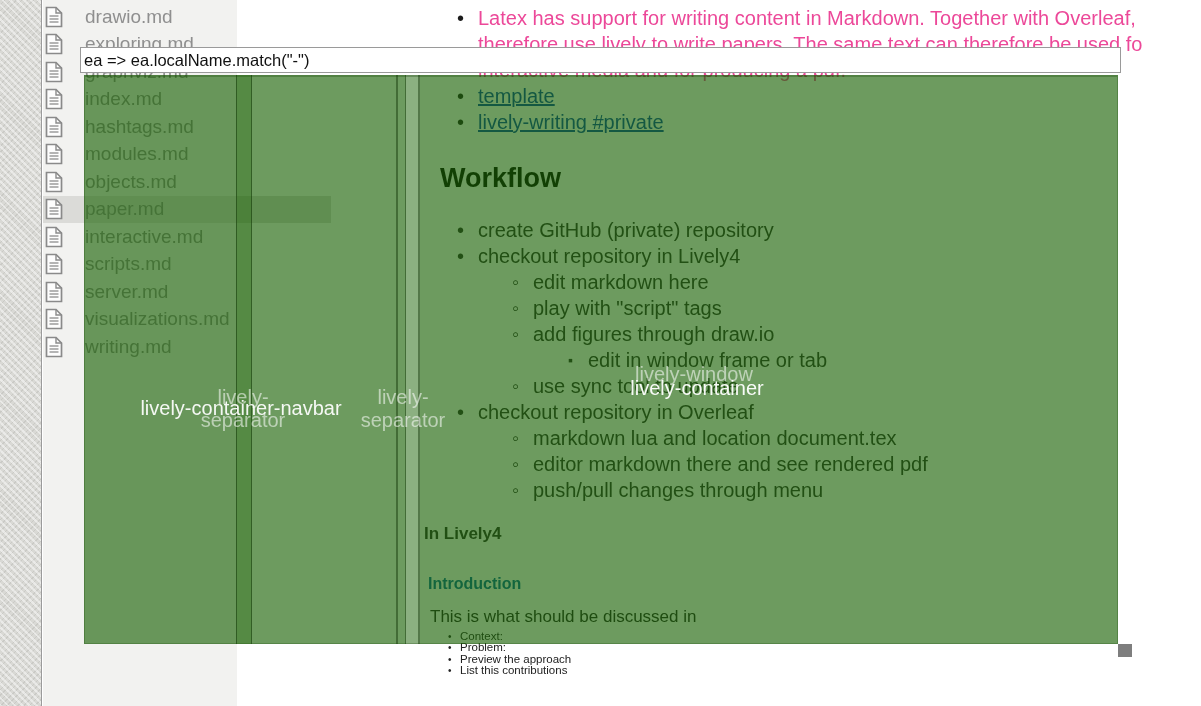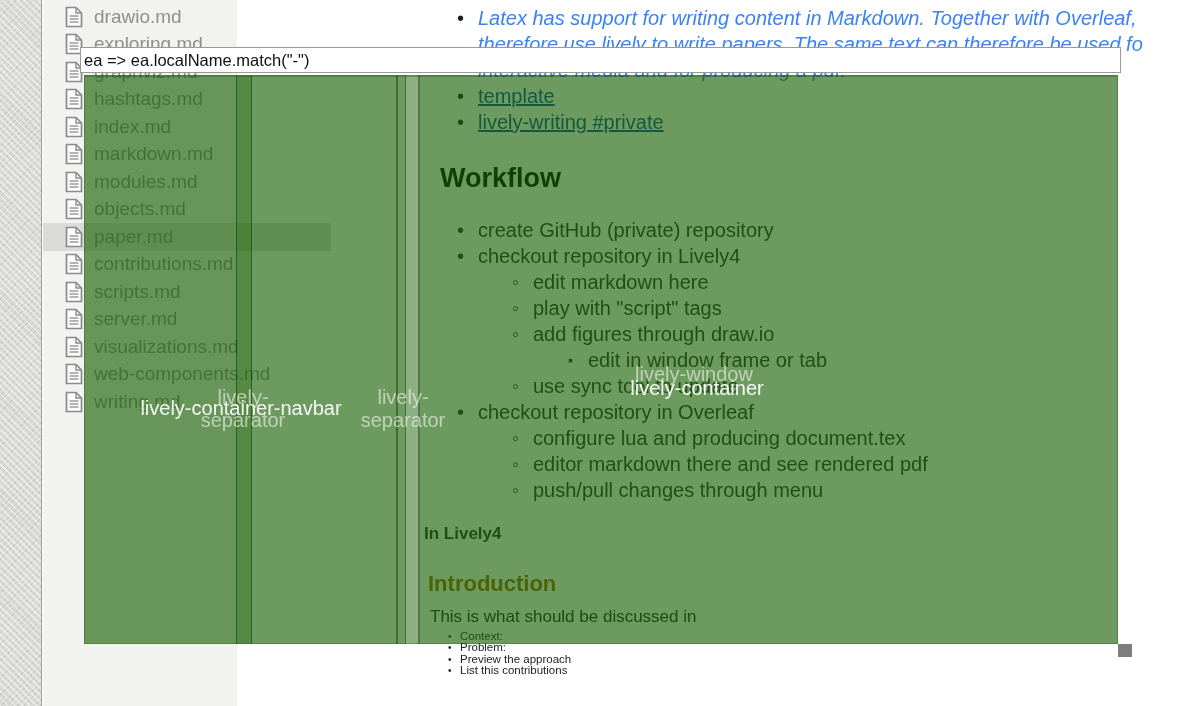--- a/index.html
+++ b/index.html
@@ -23,51 +23,51 @@
   }
 
   
   #nav-column {
     position:absolute; left:43px; top:0; width:194px; height:706px;
     background:#f2f2f0; z-index:1;
   }
   #file-list { position:absolute; left:43px; top:3px; width:292px; z-index:2; }
   .file-item {
     height:27.5px; display:flex; align-items:center;
-    padding-left:22px; gap:11px; width:288px;
+    padding-left:2px; gap:22px; width:288px;
     font-size:19px; color:#8f8f8f; white-space:nowrap;
   }
   .file-item.selected { background:#dbdbd8; }
   .file-icon { flex:0 0 auto; display:block; }
 
   
   #content {
     position:absolute; left:424px; top:0; width:777px; height:706px;
     overflow:hidden; color:#2b2b2b; font-size:20px; line-height:26px; z-index:1;
   }
   .intro-list { margin:5px 0 0 0; }
   .intro-item { position:relative; padding-left:54px; }
   .intro-item::before { content:"•"; position:absolute; left:33px; top:0; color:#1b1b1b; }
-  .intro-line { white-space:nowrap; color:#3b82f6;font-style:italic; }
+  .intro-line { white-space:nowrap; color:#ec4899; }
   .link-item { position:relative; padding-left:54px; height:26px; white-space:nowrap; }
   .link-item::before { content:"•"; position:absolute; left:33px; top:0; color:#1b1b1b; }
   a.doc-link { color:#0645ad; text-decoration:underline; cursor:pointer; }
 
   #wf-heading { margin:26px 0 0 16px; font-size:27px; line-height:34px; font-weight:bold; color:#000000; }
   #workflow-list { margin-top:22px; }
   .wf-item { position:relative; height:26px; white-space:nowrap; }
   .wf-item.lvl1 { padding-left:54px; }
   .wf-item.lvl2 { padding-left:109px; }
   .wf-item.lvl3 { padding-left:164px; }
   .wf-item.lvl1::before { content:"•"; position:absolute; left:33px; }
   .wf-item.lvl2::before { content:"◦"; position:absolute; left:88px; }
   .wf-item.lvl3::before { content:"▪"; position:absolute; left:144px; font-size:14px; }
 
   #section-heading { margin:17px 0 0 0; font-size:17px; line-height:28px; font-weight:bold; color:#2a2a2a; }
-  #sub-heading { margin:24px 0 8px 4px; font-size:22px; line-height:24px; font-weight:bold; color:#a16207; }
+  #sub-heading { margin:24px 0 8px 4px; font-size:16px; line-height:24px; font-weight:bold; color:#0369a1; }
 
   #discussion-lead { margin:14px 0 0 6px; font-size:17px; line-height:13px; color:#222; }
   #discussion-list { margin-top:8px; }
   .disc-item { position:relative; padding-left:36px; font-size:11.5px; line-height:11.3px; height:11.3px; color:#222; white-space:nowrap; }
   .disc-item::before { content:"•"; position:absolute; left:24px; font-size:10px; }
 
   
   #filter-input {
     position:absolute; left:80px; top:47px; width:1041px; height:26px;
     border:1px solid #9a9a9a; background:#ffffff;
@@ -142,44 +142,36 @@
       <path d="M4.5 10 h9 M4.5 13 h9 M4.5 16 h9" fill="none" stroke="#9c9c9c" stroke-width="1.3"></path>
     </svg>
     <span>graphviz.md</span>
   </div>
     <div class="file-item">
     <svg class="file-icon" width="18" height="22" viewBox="0 0 18 22">
       <path d="M1.5 1.5 h9.5 l5.5 5.5 v13.5 h-15 z" fill="#fdfdfd" stroke="#8a8a8a" stroke-width="1.7"></path>
       <path d="M11 1.5 v5.5 h5.5" fill="none" stroke="#8a8a8a" stroke-width="1.4"></path>
       <path d="M4.5 10 h9 M4.5 13 h9 M4.5 16 h9" fill="none" stroke="#9c9c9c" stroke-width="1.3"></path>
     </svg>
+    <span>index.md</span>
+  </div>
+    <div class="file-item">
+    <svg class="file-icon" width="18" height="22" viewBox="0 0 18 22">
+      <path d="M1.5 1.5 h9.5 l5.5 5.5 v13.5 h-15 z" fill="#fdfdfd" stroke="#8a8a8a" stroke-width="1.7"></path>
+      <path d="M11 1.5 v5.5 h5.5" fill="none" stroke="#8a8a8a" stroke-width="1.4"></path>
+      <path d="M4.5 10 h9 M4.5 13 h9 M4.5 16 h9" fill="none" stroke="#9c9c9c" stroke-width="1.3"></path>
+    </svg>
     <span>hashtags.md</span>
   </div>
     <div class="file-item">
     <svg class="file-icon" width="18" height="22" viewBox="0 0 18 22">
       <path d="M1.5 1.5 h9.5 l5.5 5.5 v13.5 h-15 z" fill="#fdfdfd" stroke="#8a8a8a" stroke-width="1.7"></path>
       <path d="M11 1.5 v5.5 h5.5" fill="none" stroke="#8a8a8a" stroke-width="1.4"></path>
       <path d="M4.5 10 h9 M4.5 13 h9 M4.5 16 h9" fill="none" stroke="#9c9c9c" stroke-width="1.3"></path>
     </svg>
-    <span>index.md</span>
-  </div>
-    <div class="file-item">
-    <svg class="file-icon" width="18" height="22" viewBox="0 0 18 22">
-      <path d="M1.5 1.5 h9.5 l5.5 5.5 v13.5 h-15 z" fill="#fdfdfd" stroke="#8a8a8a" stroke-width="1.7"></path>
-      <path d="M11 1.5 v5.5 h5.5" fill="none" stroke="#8a8a8a" stroke-width="1.4"></path>
-      <path d="M4.5 10 h9 M4.5 13 h9 M4.5 16 h9" fill="none" stroke="#9c9c9c" stroke-width="1.3"></path>
-    </svg>
-    <span>markdown.md</span>
-  </div>
-    <div class="file-item">
-    <svg class="file-icon" width="18" height="22" viewBox="0 0 18 22">
-      <path d="M1.5 1.5 h9.5 l5.5 5.5 v13.5 h-15 z" fill="#fdfdfd" stroke="#8a8a8a" stroke-width="1.7"></path>
-      <path d="M11 1.5 v5.5 h5.5" fill="none" stroke="#8a8a8a" stroke-width="1.4"></path>
-      <path d="M4.5 10 h9 M4.5 13 h9 M4.5 16 h9" fill="none" stroke="#9c9c9c" stroke-width="1.3"></path>
-    </svg>
     <span>modules.md</span>
   </div>
     <div class="file-item">
     <svg class="file-icon" width="18" height="22" viewBox="0 0 18 22">
       <path d="M1.5 1.5 h9.5 l5.5 5.5 v13.5 h-15 z" fill="#fdfdfd" stroke="#8a8a8a" stroke-width="1.7"></path>
       <path d="M11 1.5 v5.5 h5.5" fill="none" stroke="#8a8a8a" stroke-width="1.4"></path>
       <path d="M4.5 10 h9 M4.5 13 h9 M4.5 16 h9" fill="none" stroke="#9c9c9c" stroke-width="1.3"></path>
     </svg>
     <span>objects.md</span>
   </div>
@@ -190,21 +182,21 @@
       <path d="M4.5 10 h9 M4.5 13 h9 M4.5 16 h9" fill="none" stroke="#9c9c9c" stroke-width="1.3"></path>
     </svg>
     <span>paper.md</span>
   </div>
     <div class="file-item">
     <svg class="file-icon" width="18" height="22" viewBox="0 0 18 22">
       <path d="M1.5 1.5 h9.5 l5.5 5.5 v13.5 h-15 z" fill="#fdfdfd" stroke="#8a8a8a" stroke-width="1.7"></path>
       <path d="M11 1.5 v5.5 h5.5" fill="none" stroke="#8a8a8a" stroke-width="1.4"></path>
       <path d="M4.5 10 h9 M4.5 13 h9 M4.5 16 h9" fill="none" stroke="#9c9c9c" stroke-width="1.3"></path>
     </svg>
-    <span>contributions.md</span>
+    <span>interactive.md</span>
   </div>
     <div class="file-item">
     <svg class="file-icon" width="18" height="22" viewBox="0 0 18 22">
       <path d="M1.5 1.5 h9.5 l5.5 5.5 v13.5 h-15 z" fill="#fdfdfd" stroke="#8a8a8a" stroke-width="1.7"></path>
       <path d="M11 1.5 v5.5 h5.5" fill="none" stroke="#8a8a8a" stroke-width="1.4"></path>
       <path d="M4.5 10 h9 M4.5 13 h9 M4.5 16 h9" fill="none" stroke="#9c9c9c" stroke-width="1.3"></path>
     </svg>
     <span>scripts.md</span>
   </div>
     <div class="file-item">
@@ -215,28 +207,20 @@
     </svg>
     <span>server.md</span>
   </div>
     <div class="file-item">
     <svg class="file-icon" width="18" height="22" viewBox="0 0 18 22">
       <path d="M1.5 1.5 h9.5 l5.5 5.5 v13.5 h-15 z" fill="#fdfdfd" stroke="#8a8a8a" stroke-width="1.7"></path>
       <path d="M11 1.5 v5.5 h5.5" fill="none" stroke="#8a8a8a" stroke-width="1.4"></path>
       <path d="M4.5 10 h9 M4.5 13 h9 M4.5 16 h9" fill="none" stroke="#9c9c9c" stroke-width="1.3"></path>
     </svg>
     <span>visualizations.md</span>
-  </div>
-    <div class="file-item">
-    <svg class="file-icon" width="18" height="22" viewBox="0 0 18 22">
-      <path d="M1.5 1.5 h9.5 l5.5 5.5 v13.5 h-15 z" fill="#fdfdfd" stroke="#8a8a8a" stroke-width="1.7"></path>
-      <path d="M11 1.5 v5.5 h5.5" fill="none" stroke="#8a8a8a" stroke-width="1.4"></path>
-      <path d="M4.5 10 h9 M4.5 13 h9 M4.5 16 h9" fill="none" stroke="#9c9c9c" stroke-width="1.3"></path>
-    </svg>
-    <span>web-components.md</span>
   </div>
     <div class="file-item">
     <svg class="file-icon" width="18" height="22" viewBox="0 0 18 22">
       <path d="M1.5 1.5 h9.5 l5.5 5.5 v13.5 h-15 z" fill="#fdfdfd" stroke="#8a8a8a" stroke-width="1.7"></path>
       <path d="M11 1.5 v5.5 h5.5" fill="none" stroke="#8a8a8a" stroke-width="1.4"></path>
       <path d="M4.5 10 h9 M4.5 13 h9 M4.5 16 h9" fill="none" stroke="#9c9c9c" stroke-width="1.3"></path>
     </svg>
     <span>writing.md</span>
   </div>
   </div>
@@ -261,21 +245,21 @@
   <h1 id="wf-heading">Workflow</h1>
   <div id="workflow-list">
       <div class="wf-item lvl1">create GitHub (private) repository</div>
       <div class="wf-item lvl1">checkout repository in Lively4</div>
       <div class="wf-item lvl2">edit markdown here</div>
       <div class="wf-item lvl2">play with "script" tags</div>
       <div class="wf-item lvl2">add figures through draw.io</div>
       <div class="wf-item lvl3">edit in window frame or tab</div>
       <div class="wf-item lvl2">use sync tool to update</div>
       <div class="wf-item lvl1">checkout repository in Overleaf</div>
-      <div class="wf-item lvl2">configure lua and producing document.tex</div>
+      <div class="wf-item lvl2">markdown lua and location document.tex</div>
       <div class="wf-item lvl2">editor markdown there and see rendered pdf</div>
       <div class="wf-item lvl2">push/pull changes through menu</div>
     </div>
 
   <h2 id="section-heading">In Lively4</h2>
   <h3 id="sub-heading">Introduction</h3>
 
   <p id="discussion-lead">This is what should be discussed in</p>
   <div id="discussion-list">
       <div class="disc-item">Context:</div>

